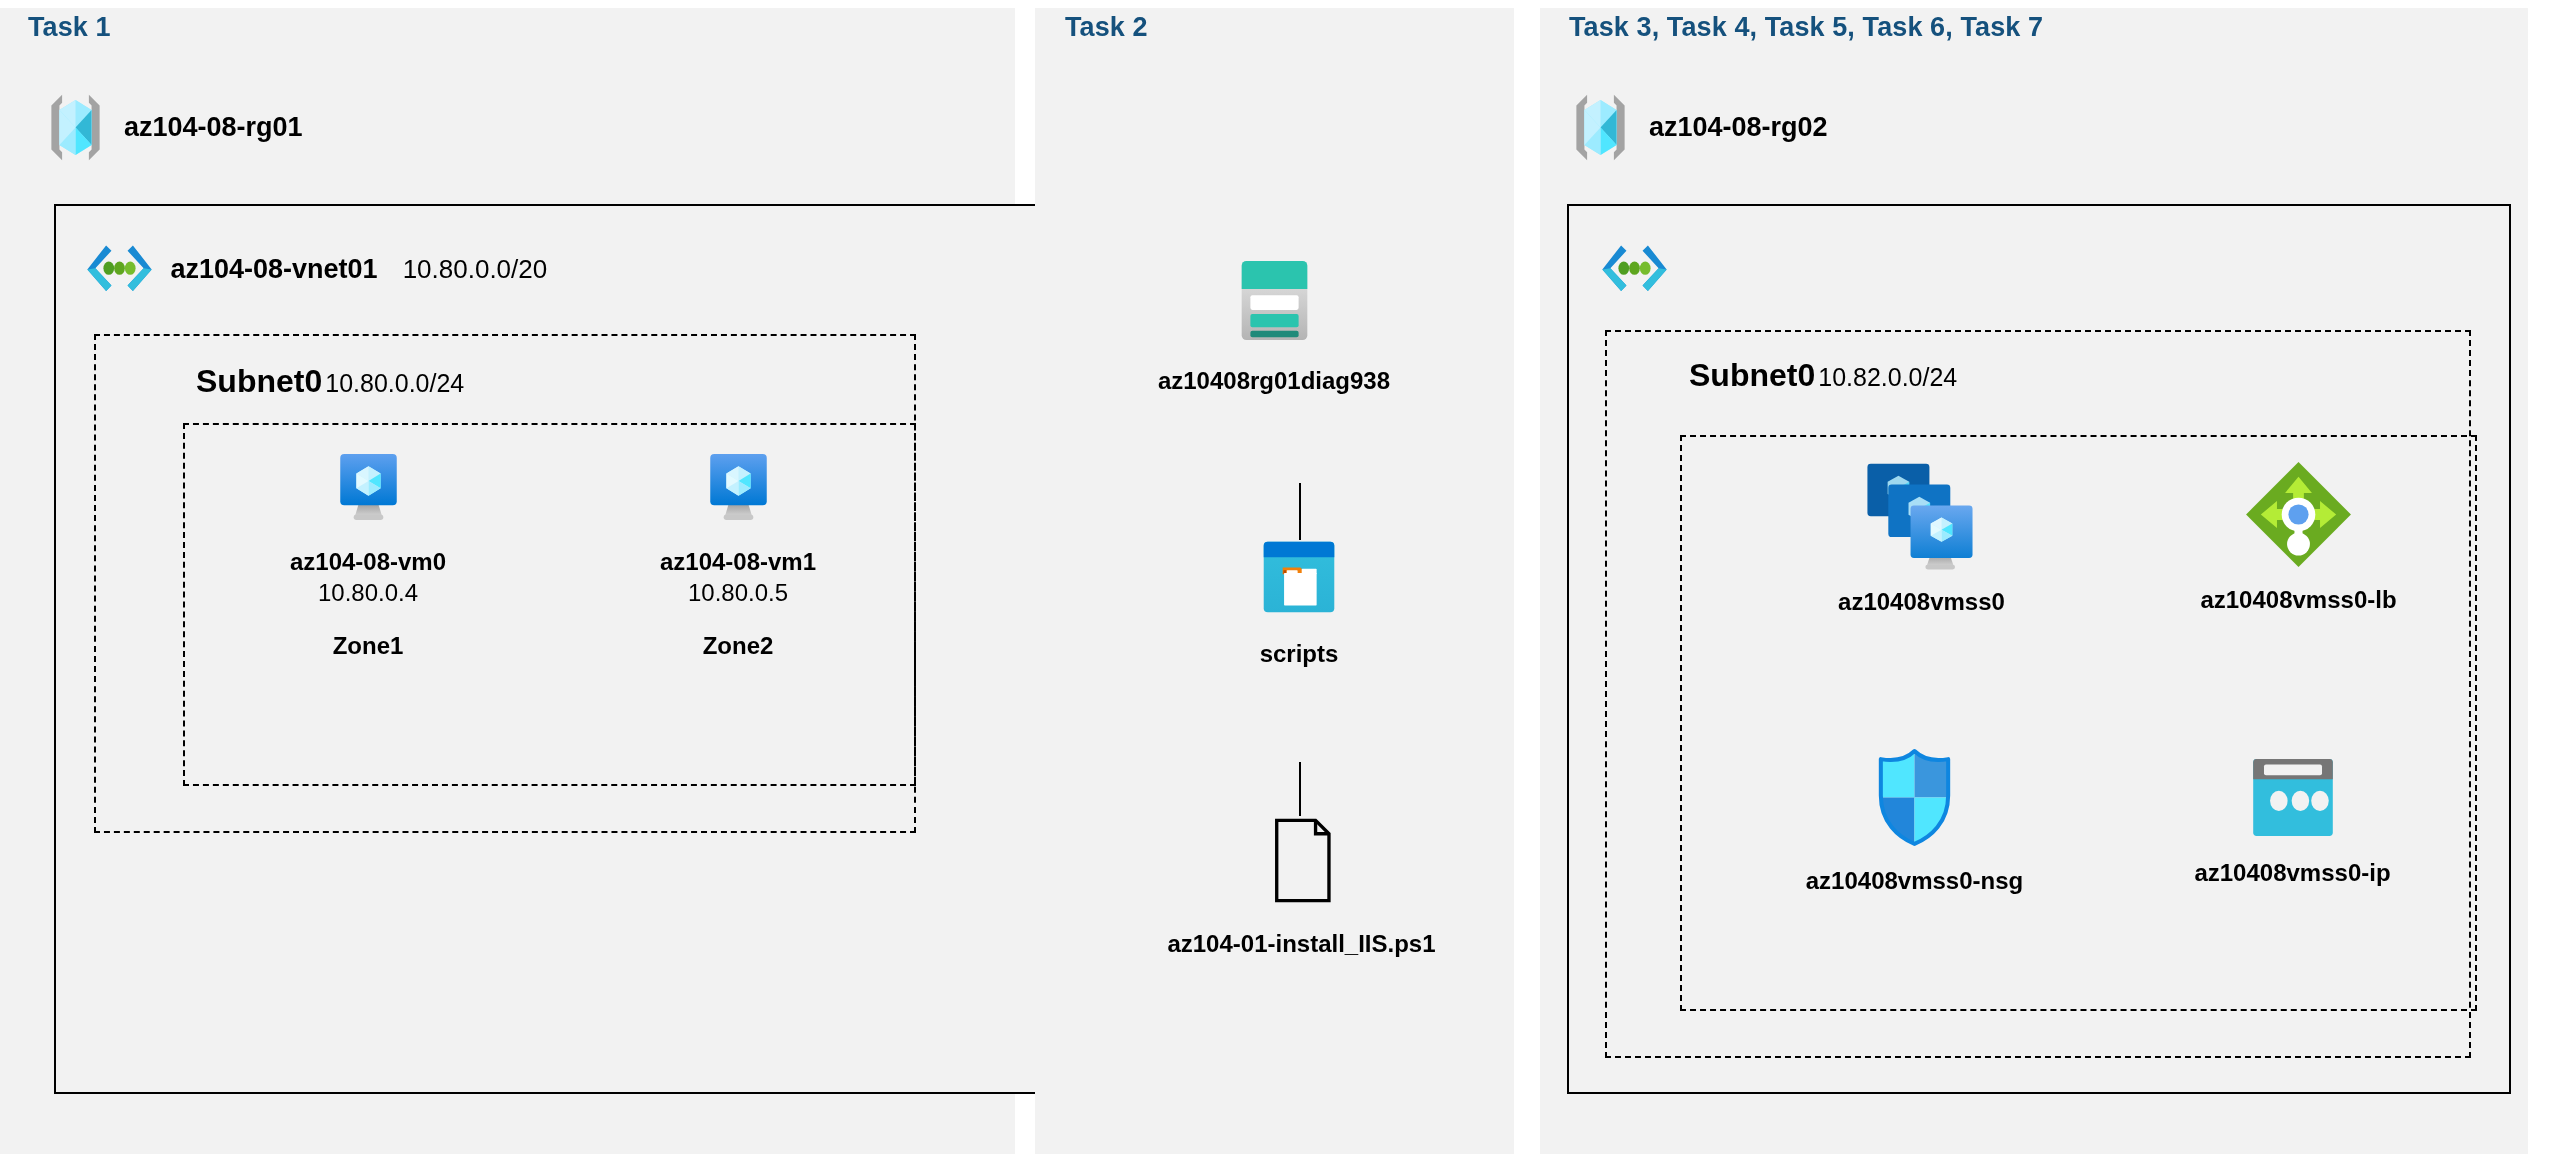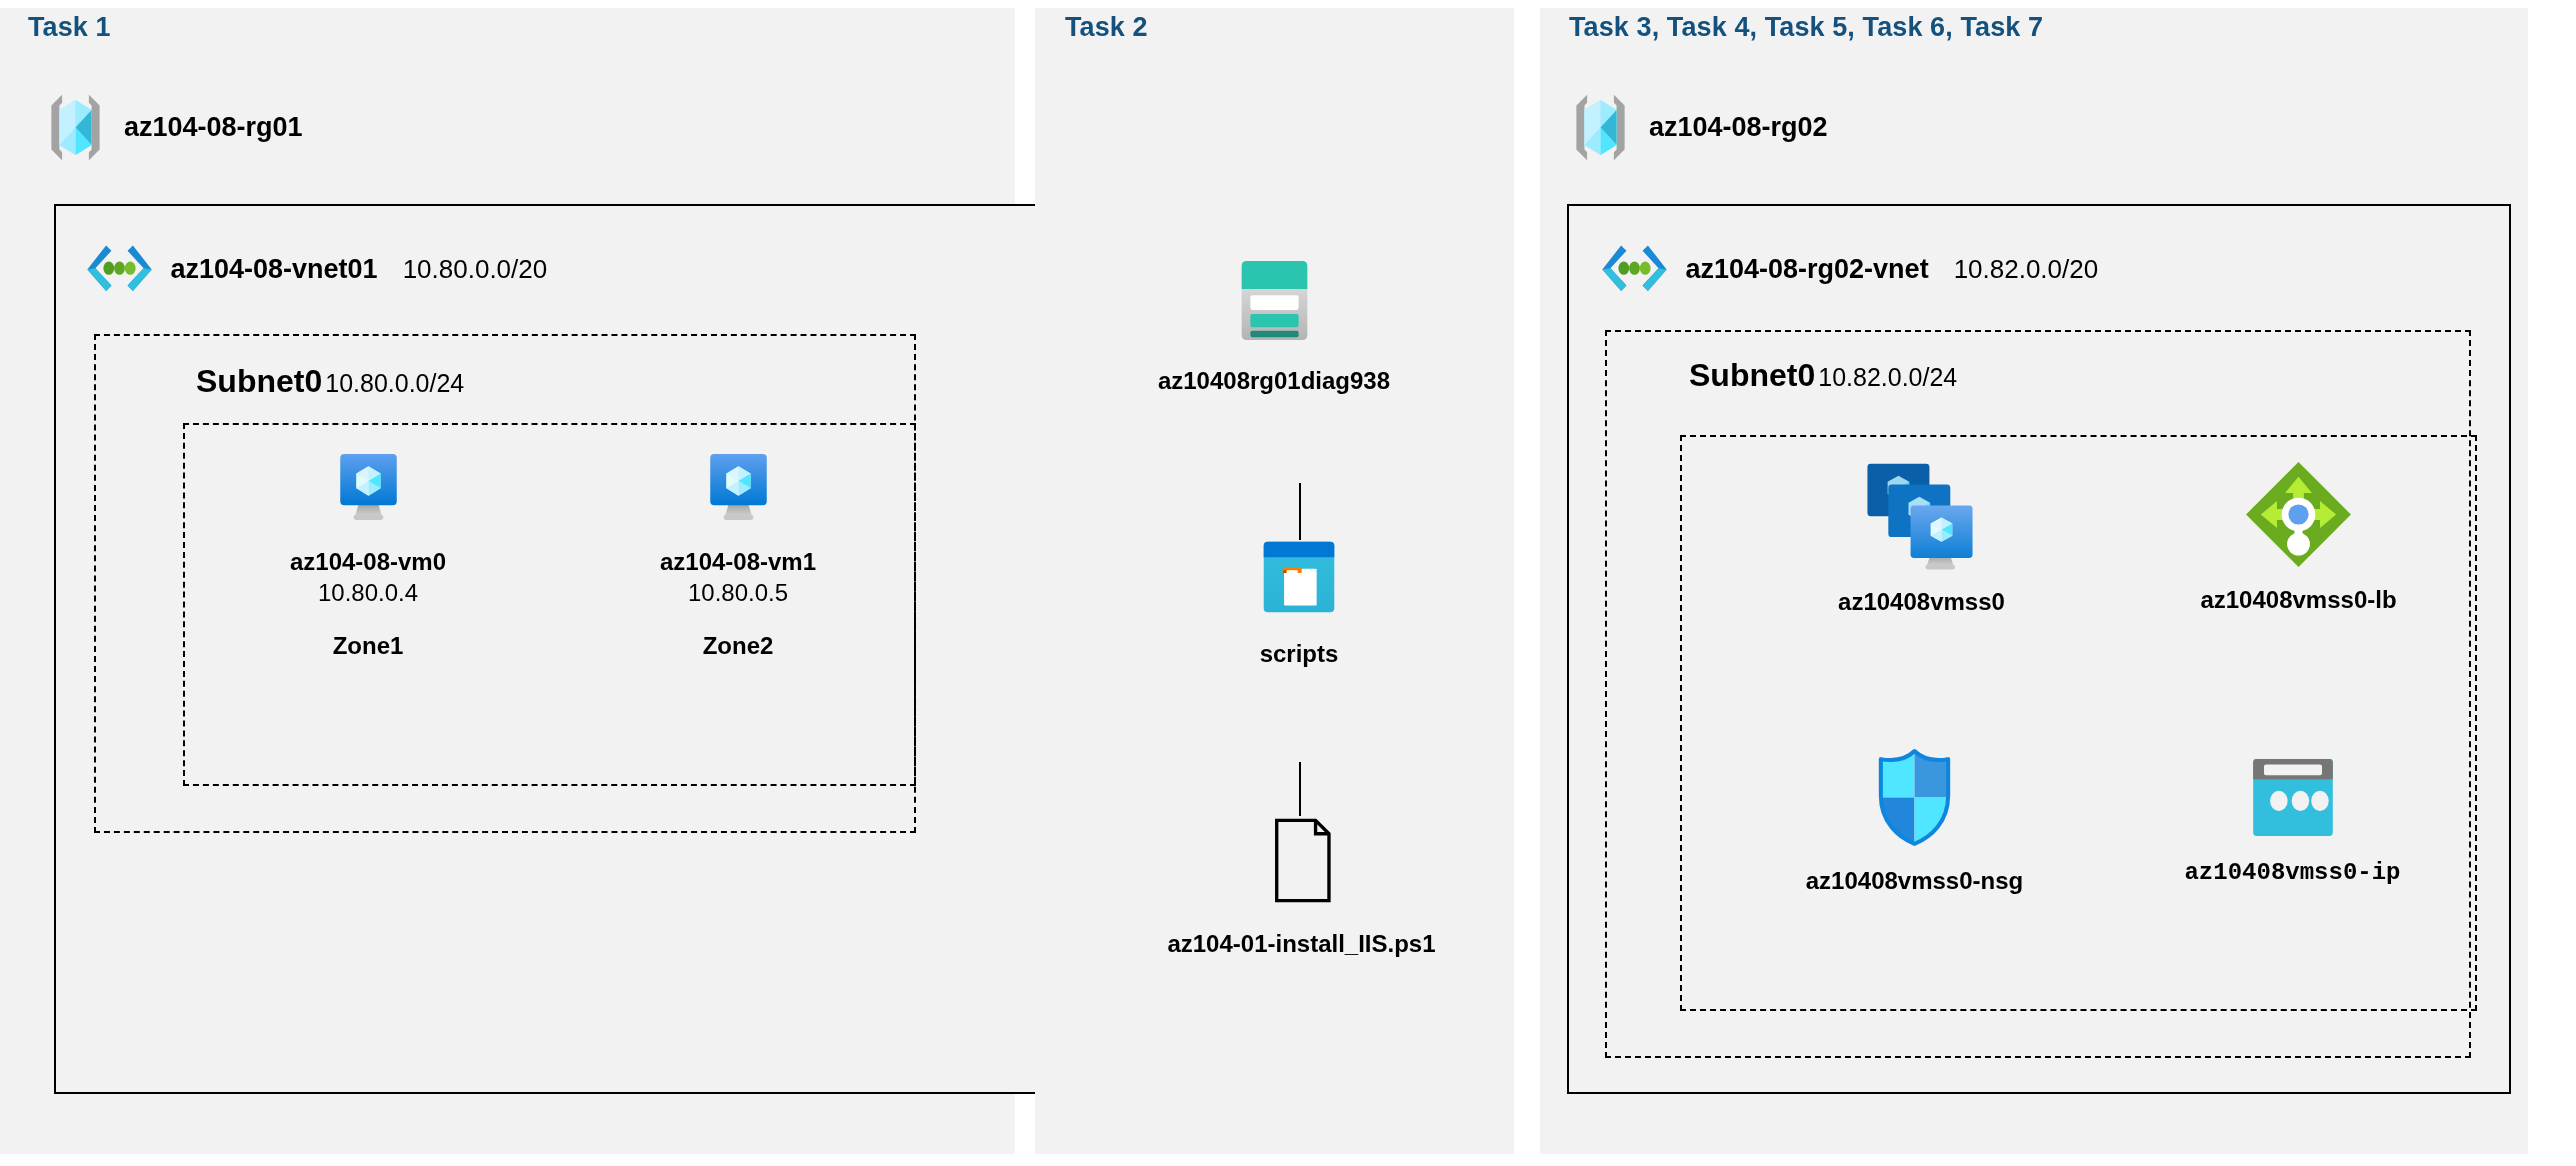--- a/index.html
+++ b/index.html
@@ -216,21 +216,20 @@
     <svg width="67" height="57" viewBox="0 0 100 84">
       <path d="M30 6 L38 14 L14 40 L38 66 L30 74 L2 42 Z" fill="#198ad3"></path>
       <path d="M14 40 L38 66 L30 74 L2 42 Z" fill="#32bedd"></path>
       <path d="M70 6 L62 14 L86 40 L62 66 L70 74 L98 42 Z" fill="#198ad3"></path>
       <path d="M86 40 L62 66 L70 74 L98 42 Z" fill="#32bedd"></path>
       <ellipse cx="34" cy="40" rx="8" ry="10" fill="#4f9e21"></ellipse>
       <ellipse cx="50" cy="40" rx="8" ry="10" fill="#5ea61f"></ellipse>
       <ellipse cx="66" cy="40" rx="8" ry="10" fill="#76bc2d"></ellipse>
     </svg>
   </span>
-  <span><span class="vnet-name">az104-08-rg02-vnet</span><span class="vnet-cidr">10.82.0.0/20</span></span>
 </div>
 
 <div class="subnet-box" style="left:1605px;top:330px;width:866px;height:728px;"></div>
 
 <div class="subnet-label" style="left:1689px;top:357px;">
   <span class="subnet-name">Subnet0</span><span class="subnet-cidr">10.82.0.0/24</span>
 </div>
 
 <div class="inner-box" style="left:1680px;top:435px;width:797px;height:576px;"></div>
 
@@ -299,21 +298,21 @@
         <rect x="60" y="0" width="60" height="75" fill="#3a96dd"></rect>
         <rect x="0" y="75" width="60" height="75" fill="#2286da"></rect>
         <rect x="60" y="75" width="60" height="75" fill="#50e6ff"></rect>
       </g>
       <path d="M60 6 C44 22 22 20 10 18 L10 72 C10 112 36 134 60 144 C84 134 110 112 110 72 L110 18 C98 20 76 22 60 6 Z" fill="none" stroke="#0e86e0" stroke-width="6" stroke-linejoin="round"></path>
     </svg>
   </span>
   <span class="node-label" style="margin-top:17.5px;">az10408vmss0-nsg</span>
 </div>
 
-<div class="node" style="left:2151px;top:755px;width:283px;font-family:Liberation Mono, monospace;">
+<div class="node" style="left:2151px;top:755px;width:283px;">
   <span>
     <svg width="88" height="85" viewBox="0 0 130 126">
       <rect x="6" y="6" width="118" height="114" rx="5" fill="#32bedd"></rect>
       <path d="M6 11 a5 5 0 0 1 5 -5 h108 a5 5 0 0 1 5 5 v25 h-118 Z" fill="#767676"></path>
       <rect x="22" y="14" width="86" height="16" rx="3" fill="#f2f2f2"></rect>
       <ellipse cx="44" cy="68" rx="13" ry="15" fill="#f2f2f2"></ellipse>
       <ellipse cx="76" cy="68" rx="13" ry="15" fill="#f2f2f2"></ellipse>
       <ellipse cx="105" cy="68" rx="13" ry="15" fill="#f2f2f2"></ellipse>
     </svg>
   </span>

